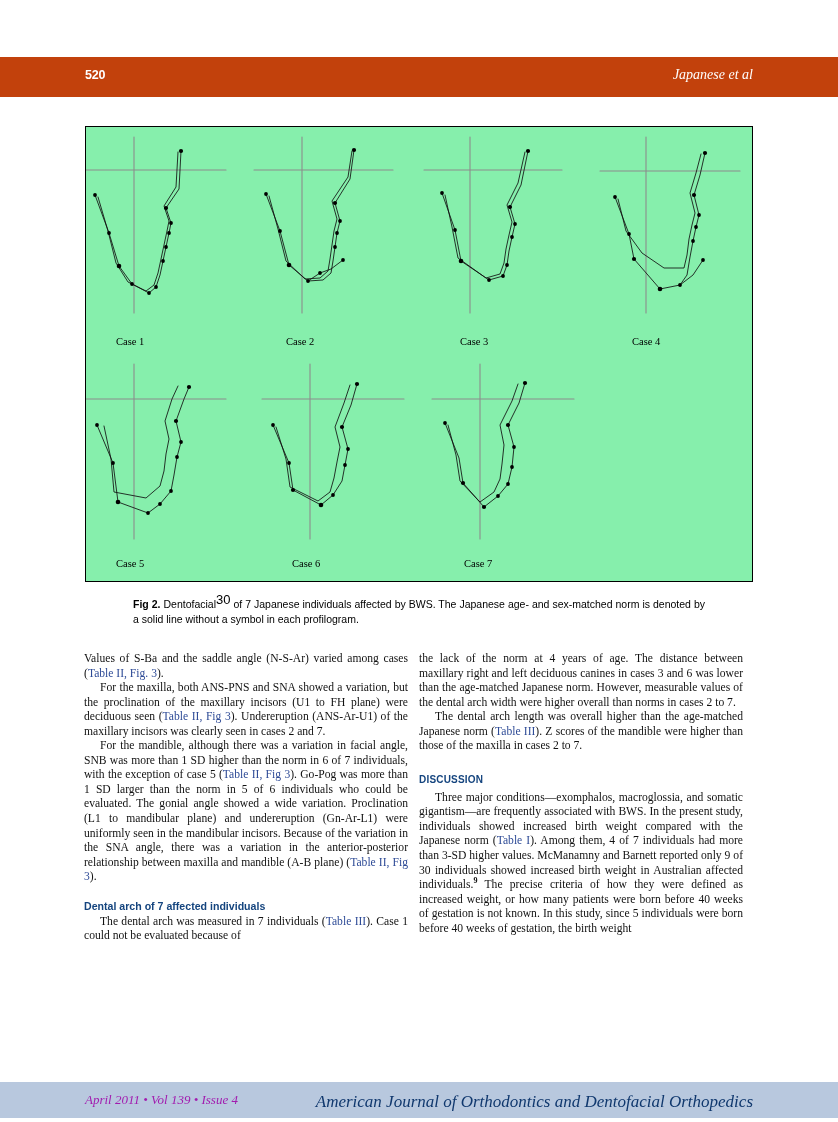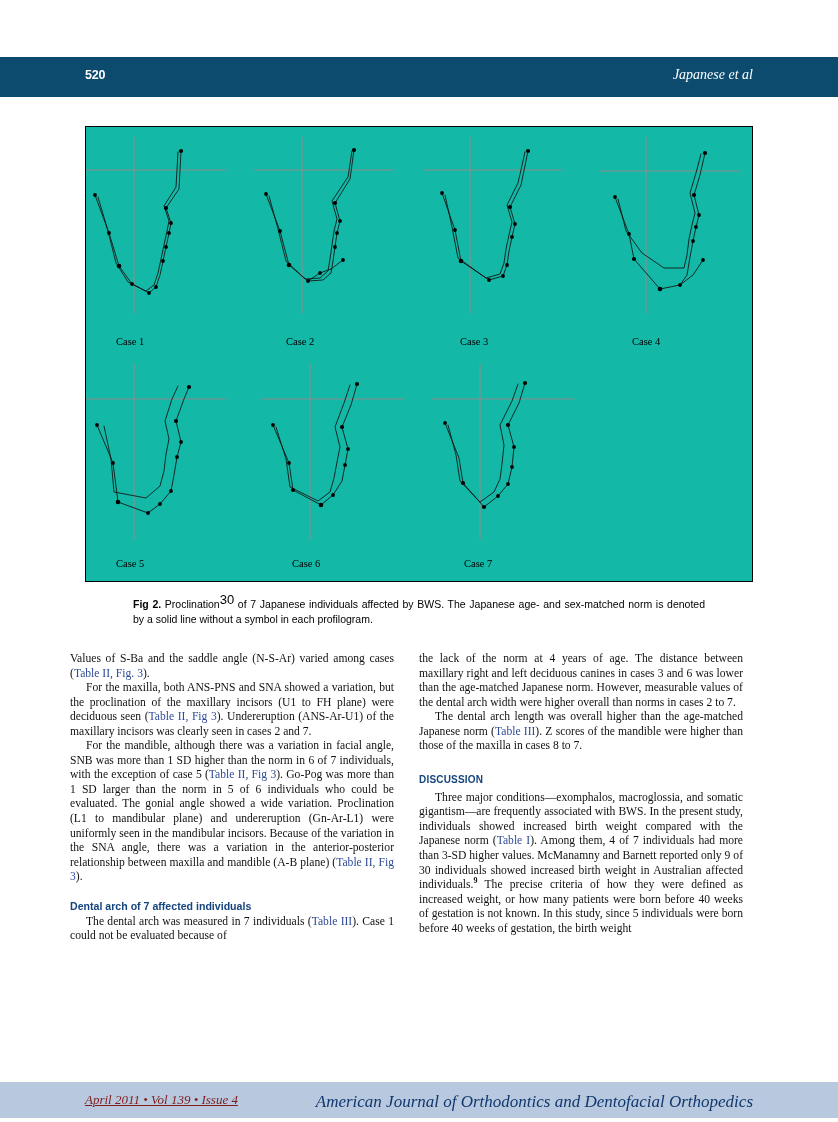--- a/index.html
+++ b/index.html
@@ -16,21 +16,21 @@
     overflow: hidden;
   }
 
   
   .running-head {
     position: absolute;
     left: 0;
     top: 57px;
     width: 838px;
     height: 40px;
-    background: #0c4a6e;
+    background: #c2410c;
     box-sizing: border-box;
   }
   .running-head .page-no {
     position: absolute;
     left: 85px;
     top: 11px;
     color: #ffffff;
     font-family: "Liberation Sans", sans-serif;
     font-weight: bold;
     font-size: 12.5px;
@@ -47,21 +47,21 @@
   }
 
   
   .figure-box {
     position: absolute;
     left: 85px;
     top: 126px;
     width: 668px;
     height: 456px;
     border: 1.6px solid #000000;
-    background: #14b8a6;
+    background: #86efac;
     box-sizing: border-box;
   }
   .figure-box svg {
     display: block;
   }
 
   
   .figure-caption {
     position: absolute;
     left: 133px;
@@ -86,21 +86,21 @@
   .col {
     position: absolute;
     top: 652px;
     width: 324px;
     font-family: "Liberation Serif", serif;
     font-size: 11.6px;
     line-height: 14.55px;
     text-align: justify;
     color: #111111;
   }
-  .col-left  { left: 70px; }
+  .col-left  { left: 84px; }
   .col-right { left: 419px; }
 
   .col p {
     margin: 0;
     text-indent: 16px;
   }
   .col p.no-indent { text-indent: 0; }
 
   .xref { color: #2d4a96; }
 
@@ -135,25 +135,24 @@
     left: 0;
     top: 1082px;
     width: 838px;
     height: 36px;
     background: #b8c8de;
   }
   .footer-band .issue {
     position: absolute;
     left: 85px;
     top: 10px;
-    color: #7f1d1d;
+    color: #a21caf;
     font-family: "Liberation Serif", serif;
     font-style: italic;
     font-size: 13px;
-    text-decoration: underline;
   }
   .footer-band .journal {
     position: absolute;
     right: 85px;
     top: 10px;
     color: #10386e;
     font-family: "Liberation Serif", serif;
     font-style: italic;
     font-size: 17px;
   }
@@ -302,39 +301,39 @@
         <circle cx="80" cy="88" r="1.9"></circle>
           <circle cx="74" cy="66" r="2.1"></circle>
           <circle cx="91" cy="24" r="2.1"></circle>
       </g>
       <text x="30" y="208" font-family="Liberation Serif, serif" font-size="10.5" fill="#000">Case 7</text>
     </g>
   </svg>
 </div>
 
 <div class="figure-caption">
-  <span class="fig-label">Fig 2.</span><span> Proclination</span><sup>30</sup><span> of 7 Japanese individuals affected by BWS. The Japanese age- and sex-matched norm is denoted by a solid line without a symbol in each profilogram.</span>
+  <span class="fig-label">Fig 2.</span><span> Dentofacial</span><sup>30</sup><span> of 7 Japanese individuals affected by BWS. The Japanese age- and sex-matched norm is denoted by a solid line without a symbol in each profilogram.</span>
 </div>
 
 <div class="col col-left">
   <p class="no-indent"><span>Values of S-Ba and the saddle angle (N-S-Ar) varied among cases (</span><span class="xref">Table II, Fig. 3</span><span>).</span></p>
 
   <p><span>For the maxilla, both ANS-PNS and SNA showed a variation, but the proclination of the maxillary incisors (U1 to FH plane) were deciduous seen (</span><span class="xref">Table II, Fig 3</span><span>). Undereruption (ANS-Ar-U1) of the maxillary incisors was clearly seen in cases 2 and 7.</span></p>
 
   <p><span>For the mandible, although there was a variation in facial angle, SNB was more than 1 SD higher than the norm in 6 of 7 individuals, with the exception of case 5 (</span><span class="xref">Table II, Fig 3</span><span>). Go-Pog was more than 1 SD larger than the norm in 5 of 6 individuals who could be evaluated. The gonial angle showed a wide variation. Proclination (L1 to mandibular plane) and undereruption (Gn-Ar-L1) were uniformly seen in the mandibular incisors. Because of the variation in the SNA angle, there was a variation in the anterior-posterior relationship between maxilla and mandible (A-B plane) (</span><span class="xref">Table II, Fig 3</span><span>).</span></p>
 
   <h3 class="subhead">Dental arch of 7 affected individuals</h3>
 
   <p><span>The dental arch was measured in 7 individuals (</span><span class="xref">Table III</span><span>). Case 1 could not be evaluated because of</span></p>
 </div>
 
 <div class="col col-right">
   <p class="no-indent">the lack of the norm at 4 years of age. The distance between maxillary right and left deciduous canines in cases 3 and 6 was lower than the age-matched Japanese norm. However, measurable values of the dental arch width were higher overall than norms in cases 2 to 7.</p>
 
-  <p><span>The dental arch length was overall higher than the age-matched Japanese norm (</span><span class="xref">Table III</span><span>). Z scores of the mandible were higher than those of the maxilla in cases 8 to 7.</span></p>
+  <p><span>The dental arch length was overall higher than the age-matched Japanese norm (</span><span class="xref">Table III</span><span>). Z scores of the mandible were higher than those of the maxilla in cases 2 to 7.</span></p>
 
   <h3 class="mainhead">DISCUSSION</h3>
 
   <p><span>Three major conditions—exomphalos, macroglossia, and somatic gigantism—are frequently associated with BWS. In the present study, individuals showed increased birth weight compared with the Japanese norm (</span><span class="xref">Table I</span><span>). Among them, 4 of 7 individuals had more than 3-SD higher values. McManamny and Barnett reported only 9 of 30 individuals showed increased birth weight in Australian affected individuals.</span><sup class="ref">9</sup><span> The precise criteria of how they were defined as increased weight, or how many patients were born before 40 weeks of gestation is not known. In this study, since 5 individuals were born before 40 weeks of gestation, the birth weight</span></p>
 </div>
 
 <div class="footer-band">
   <span class="issue">April 2011 • Vol 139 • Issue 4</span>
   <span class="journal">American Journal of Orthodontics and Dentofacial Orthopedics</span>
 </div>

